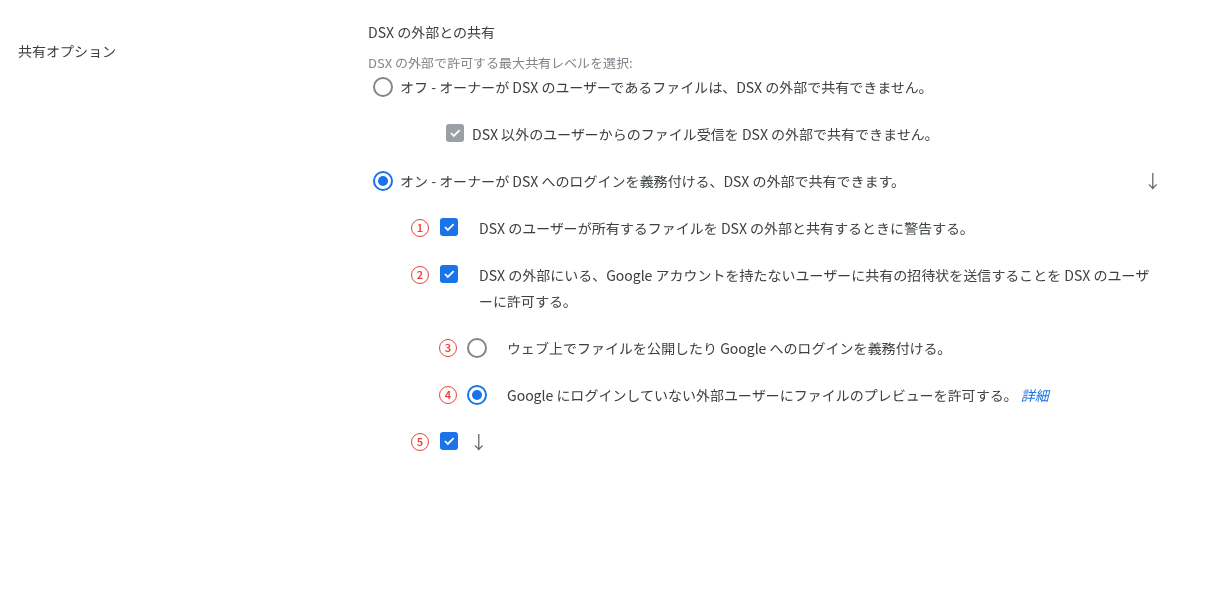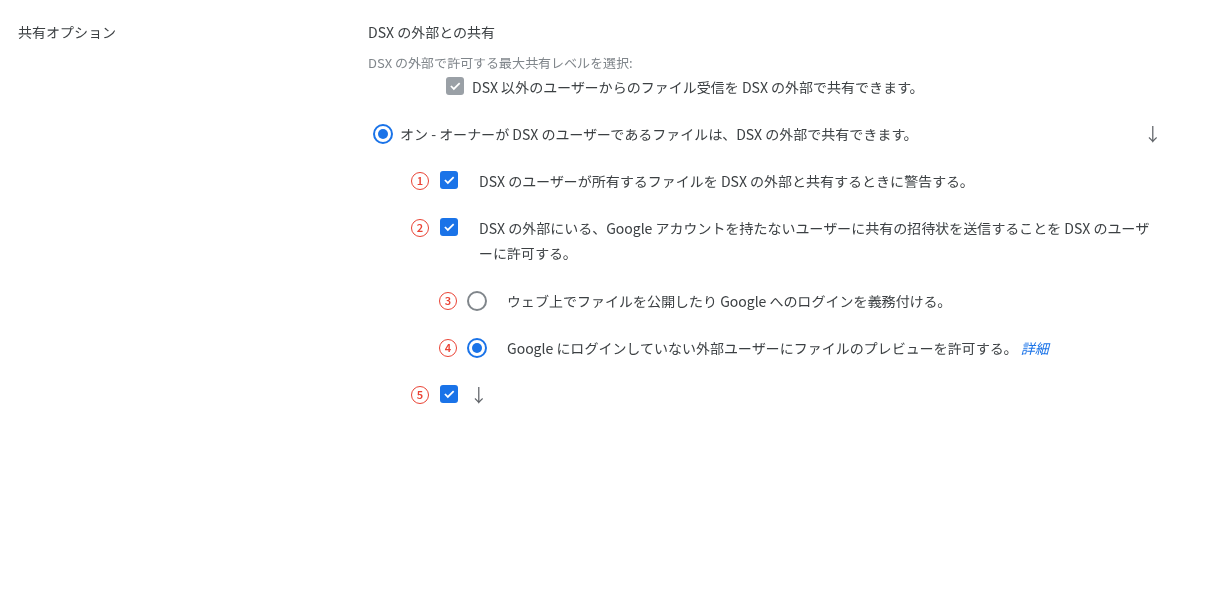--- a/index.html
+++ b/index.html
@@ -4,21 +4,21 @@
   <style>
     * { box-sizing: border-box; margin: 0; padding: 0; }
     body {
       font-family: "Hiragino Kaku Gothic ProN", "Noto Sans JP", "Meiryo", Arial, sans-serif;
       color: #3c4043;
       font-size: 14px;
       line-height: 1.8;
       padding: 20px 18px;
     }
     .wrap { display: flex; }
-    .left-col { width: 350px; flex-shrink: 0; }
+    .left-col { width: 350px; flex-shrink: 0; margin-top: 19px; }
     .left-title { font-size: 14px; color: #3c4043; font-weight: 400; }
     .right-col { flex: 1; padding-right: 30px; }
     .section-title { font-size: 14px; color: #3c4043; margin-bottom: 6px; }
     .section-sub { font-size: 13px; color: #80868b; }
 
     .opt-row { display: flex; align-items: flex-start; margin-bottom: 22px; }
     .opt-row .ctrl { flex-shrink: 0; width: 30px; display: flex; justify-content: center; padding-top: 2px; }
     .opt-row .label { flex: 1; padding-left: 2px; padding-right: 6px; }
     .opt-row .trail { flex-shrink: 0; width: 30px; display: flex; justify-content: center; padding-top: 2px; }
 
@@ -59,37 +59,43 @@
 
 <div class="wrap">
   <div class="left-col">
     <div class="left-title">共有オプション</div>
   </div>
 
   <div class="right-col">
     <div class="section-title">DSX の外部との共有</div>
     <div class="section-sub">DSX の外部で許可する最大共有レベルを選択:</div>
 
+    <div class="opt-row">
+      <div class="ctrl">
+        <span class="radio"></span>
+      </div>
+      <div class="label">オフ - オーナーが DSX のユーザーであるファイルは、DSX の外部で共有できません。</div>
+    </div>
 
     <div class="opt-row indent-1">
       <div class="ctrl">
         <span class="checkbox checked disabled">
           <svg viewBox="0 0 24 24">
               <path fill="none" stroke="#fff" stroke-width="3" d="M5 12l5 5L20 7"></path>
             </svg>
         </span>
       </div>
-      <div class="label">DSX 以外のユーザーからのファイル受信を DSX の外部で共有できます。</div>
+      <div class="label">DSX 以外のユーザーからのファイル受信を DSX の外部で共有できません。</div>
     </div>
 
     <div class="opt-row">
       <div class="ctrl">
         <span class="radio selected"></span>
       </div>
-      <div class="label">オン - オーナーが DSX のユーザーであるファイルは、DSX の外部で共有できます。</div>
+      <div class="label">オン - オーナーが DSX へのログインを義務付ける、DSX の外部で共有できます。</div>
       <div class="trail">
         <span class="down-arrow">↓</span>
       </div>
     </div>
 
     <div class="on-children">
 
       <div class="child-row">
         <div class="badge-col">
             <span class="num-badge">1</span>

